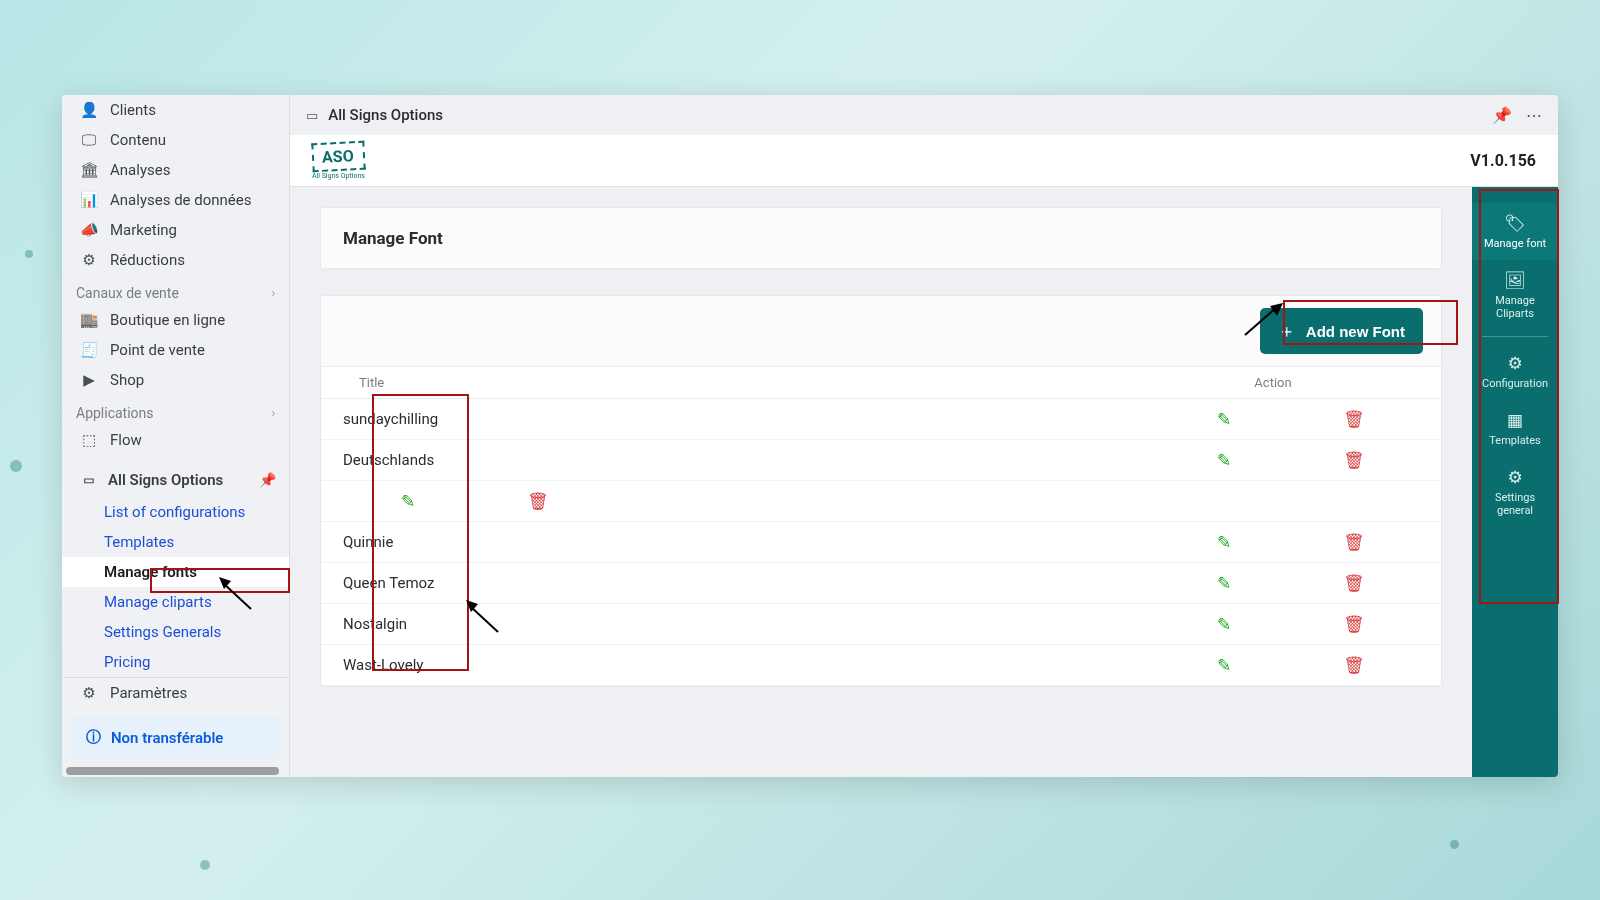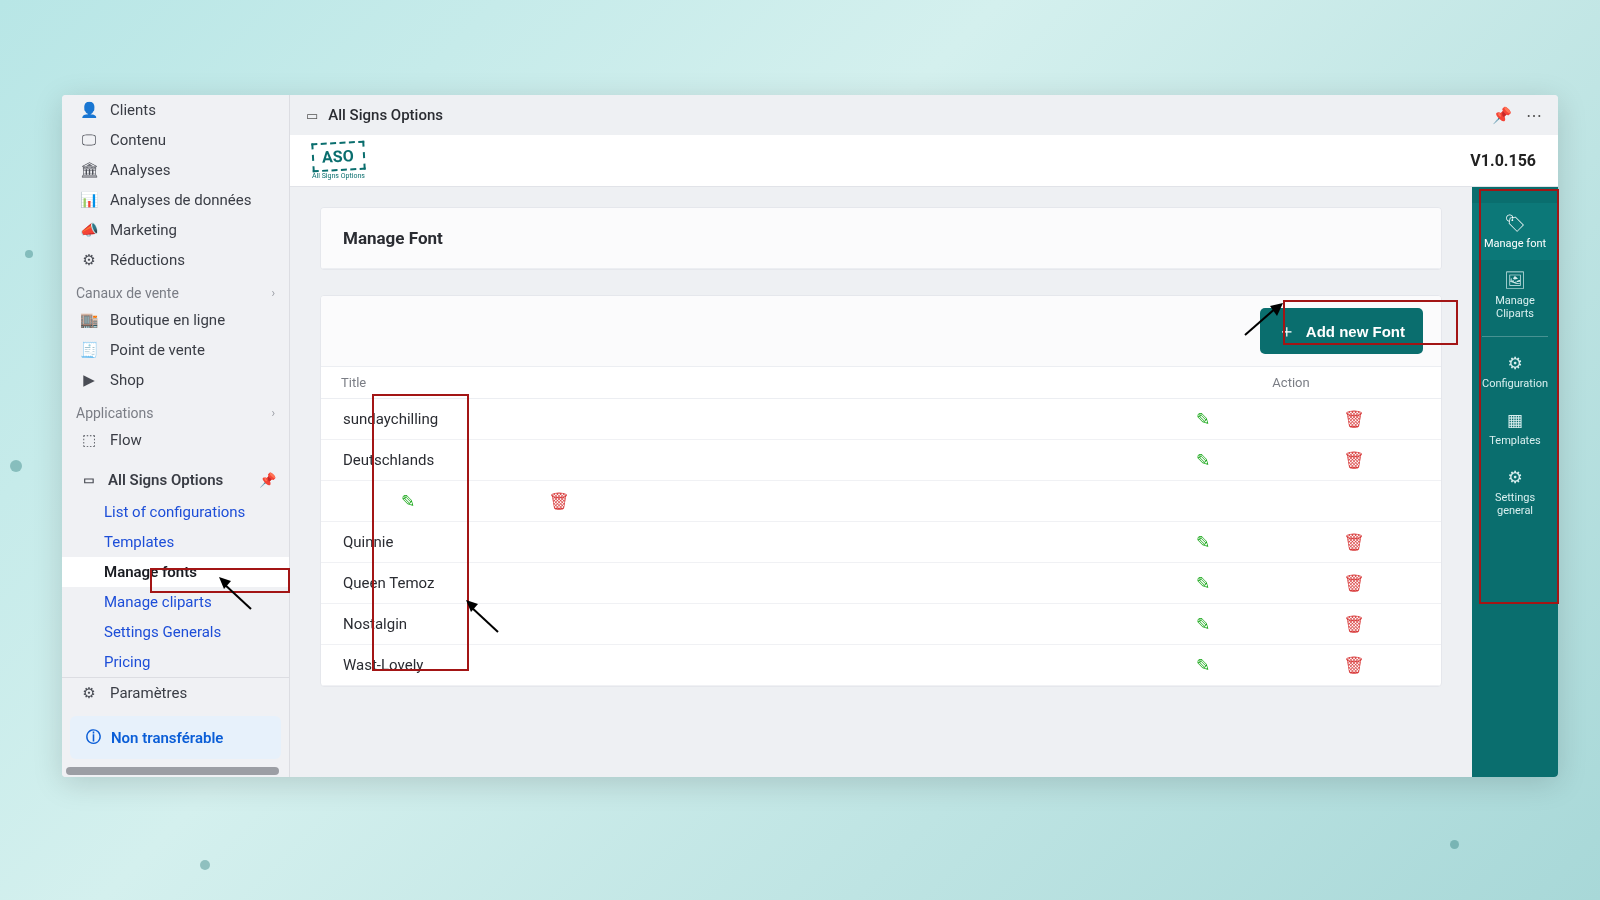--- a/index.html
+++ b/index.html
@@ -193,35 +193,34 @@
     font-size: 15px;
     font-weight: 600;
     display: flex;
     align-items: center;
     gap: 10px;
     cursor: pointer;
   }
   .add-btn .plus { font-size: 18px; font-weight: 400; }
   .tbl-head {
     display: flex;
-    padding: 8px 20px;
+    padding: 8px 38px;
     font-size: 13px;
     color: #7a7d85;
     border-bottom: 1px solid #eceef2;
   }
   .col-title { flex: 1; }
   .col-action { width: 260px; text-align: center; }
   .tbl-row {
     display: flex;
     align-items: center;
     padding: 10px 22px;
     border-bottom: 1px solid #f0f1f4;
     font-size: 15px;
     color: #2a2c32;
-    gap: 21px;
   }
   .cell-title { flex: 1; }
   .cell-edit { width: 130px; text-align: center; }
   .cell-del { width: 130px; text-align: center; }
   .ic-edit { color: #1aa81a; cursor: pointer; font-size: 17px; }
   .ic-del { color: #d83a3a; cursor: pointer; font-size: 17px; }
 
   
   .rightrail {
     width: 86px;

